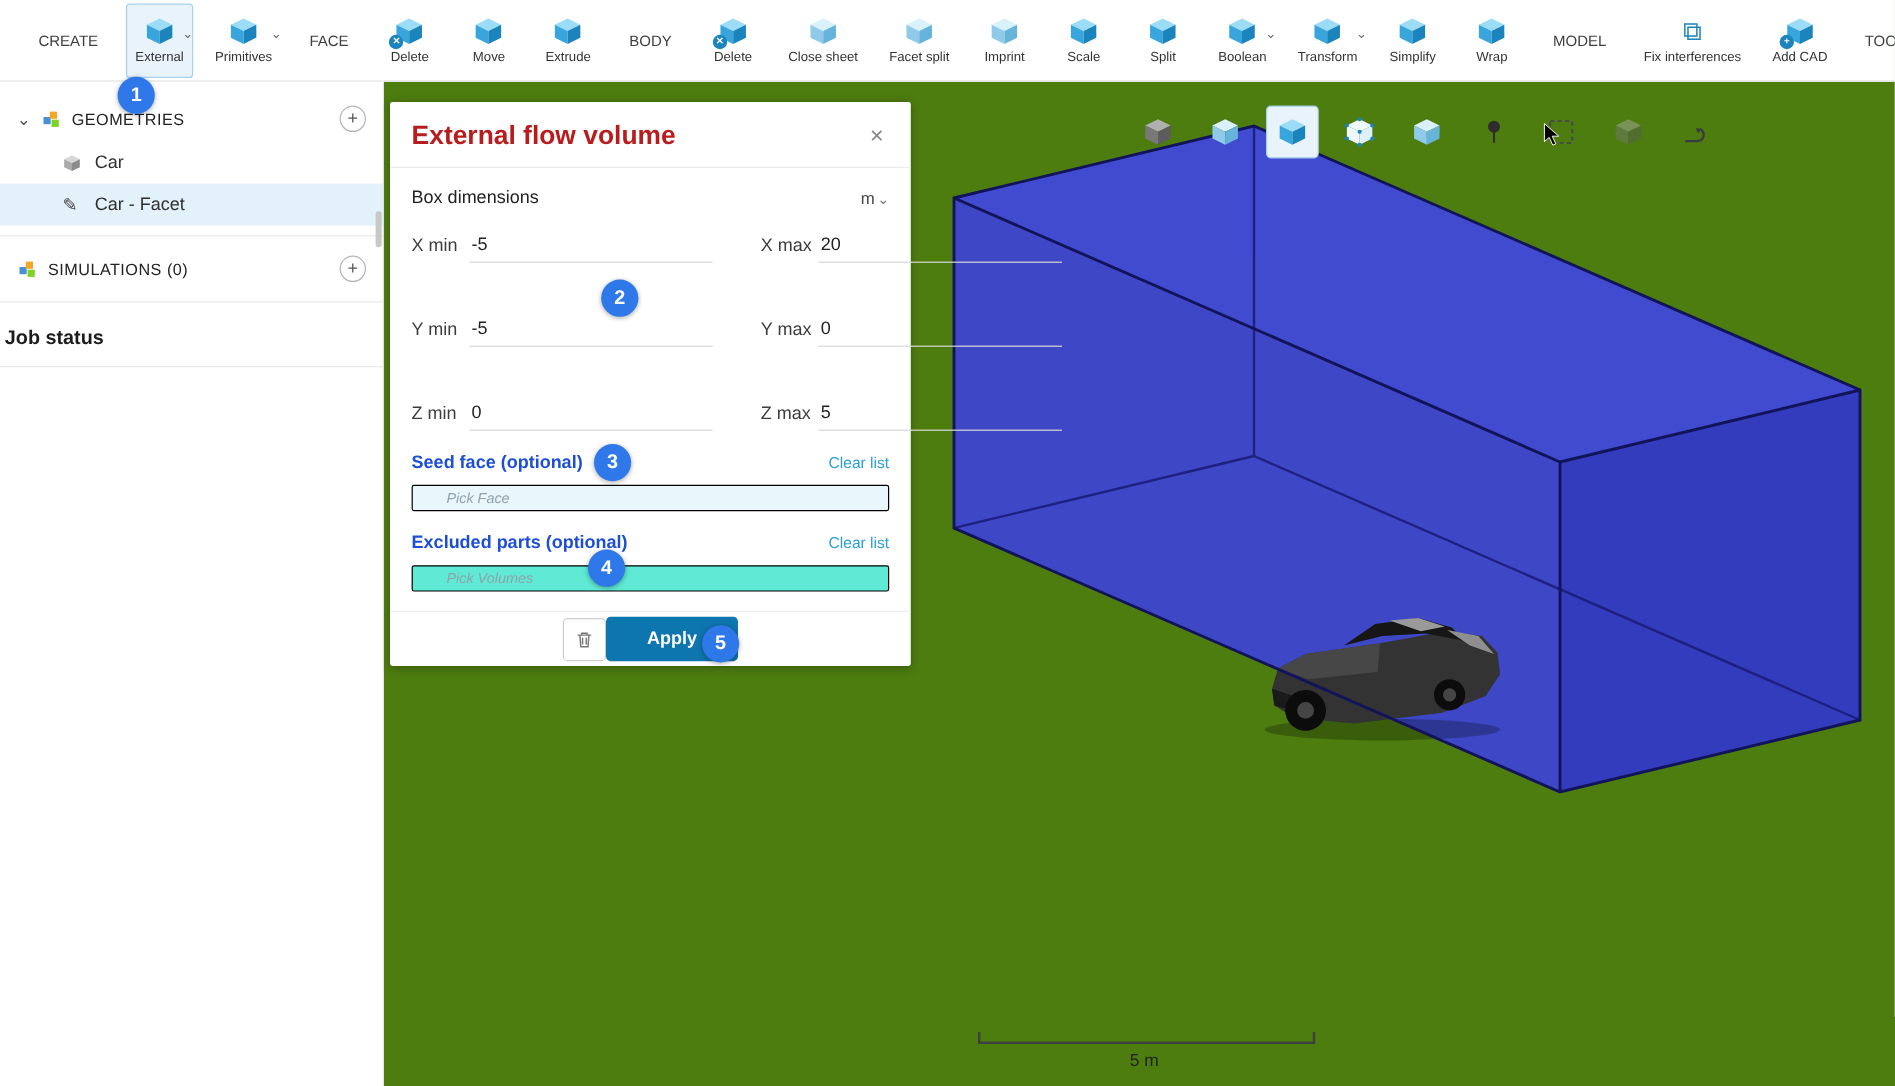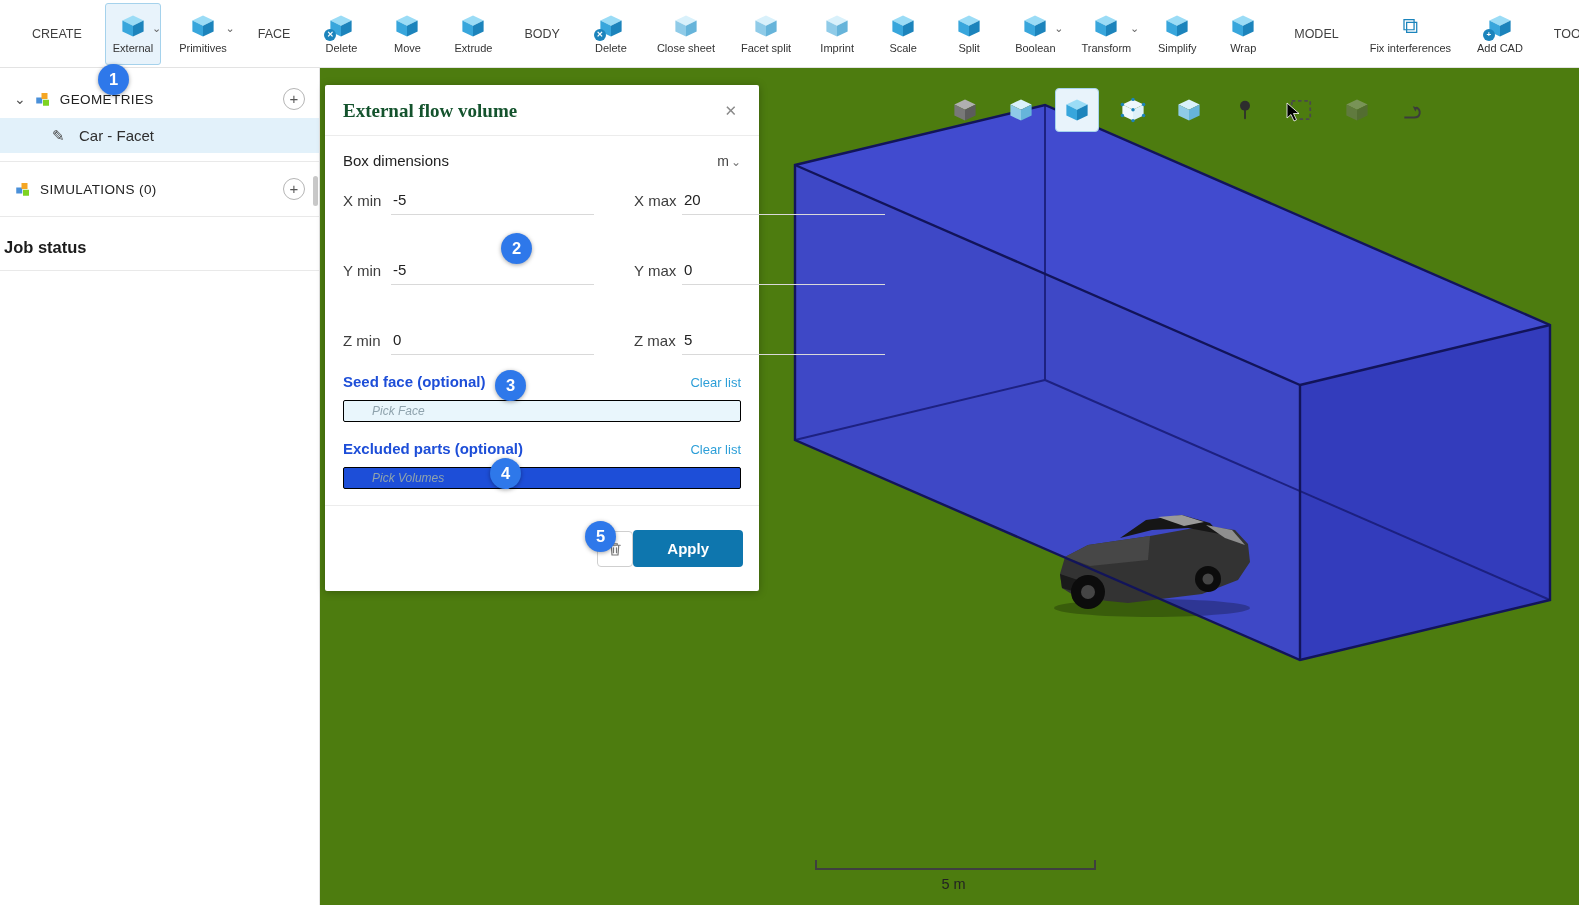--- a/index.html
+++ b/index.html
@@ -51,21 +51,21 @@
   .edit-glyph{font-size:15px;color:#444;}
   .divider{height:1px;background:#e9e9e9;margin:8px 0;}
   .job{padding:13px 4px;font-size:16.5px;font-weight:bold;color:#1c1c1c;border-bottom:1px solid #e9e9e9;}
   .scroll-thumb{position:absolute;right:1px;top:108px;width:5px;height:30px;background:#c8c8c8;border-radius:3px;}
   
   .dialog{
     position:absolute;left:325px;top:85px;width:434px;background:#fff;border-radius:2px;
     box-shadow:0 1px 8px rgba(0,0,0,.28);z-index:10;box-sizing:border-box;
   }
   .dlg-header{display:flex;align-items:center;padding:15px 18px 13px;border-bottom:1px solid #ececec;}
-  .dlg-title{font-size:19px;font-weight:600;color:#14532d;font-family:Liberation Serif, serif;}
+  .dlg-title{font-size:22px;font-weight:600;color:#b91c1c;}
   .close-btn{margin-left:auto;background:none;border:0;color:#8a8a8a;font-size:15px;cursor:pointer;padding:2px 4px;font-family:inherit;}
   .dlg-body{padding:16px 18px 16px;}
   .bd-row{display:flex;align-items:center;margin-bottom:16px;}
   .bd-label{font-weight:400;font-size:15px;color:#222;}
   .unit{margin-left:auto;font-size:14px;color:#444;cursor:pointer;}
   .uchev{color:#777;font-size:12px;margin-left:2px;}
   .dim-grid{display:grid;grid-template-columns:1fr 1fr;column-gap:42px;row-gap:12px;gap:40px;}
   .dim-cell{display:flex;align-items:center;}
   .dim-label{width:48px;font-size:15px;color:#3d3d3d;flex:none;}
   input.dim{
@@ -74,22 +74,22 @@
   }
   .sect-row{display:flex;align-items:baseline;justify-content:space-between;margin-top:18px;}
   .sect-label{font-weight:700;font-size:15px;color:#1d4ed8;}
   .clear-link{font-size:13px;color:#2d9fd8;cursor:pointer;text-decoration:none;}
   input.pick{
     width:100%;box-sizing:border-box;height:22px;margin-top:10px;border:1px solid;border-radius:2px;
     padding:0 28px;font-size:12px;font-family:inherit;outline:none;
   }
   input.pick::placeholder{font-style:italic;color:#8fa3ad;}
   .pick-face{border-color:#3fa7da;background:#e9f6fc;}
-  .pick-vol{border-color:#f2b4c4;background:#1d4ed8;}
-  .dlg-footer{display:flex;align-items:center;justify-content:flex-end;padding:24px 16px;border-top:1px solid #ececec;}
+  .pick-vol{border-color:#f2b4c4;background:#5eead4;}
+  .dlg-footer{display:flex;align-items:center;justify-content:center;padding:4px 16px;border-top:1px solid #ececec;}
   .trash-btn{width:36px;height:36px;border:1px solid #cfcfcf;border-radius:4px;background:#fff;display:flex;align-items:center;justify-content:center;cursor:pointer;}
   .apply-btn{
     background:#0e76ae;color:#fff;border:0;border-radius:4px;font-size:15px;font-weight:600;
     padding:10px 34px;cursor:pointer;font-family:inherit;
   }
   
   .viewport{position:absolute;left:320px;top:68px;width:1259px;height:837px;overflow:hidden;background:#4d7c0f;}
   .scene{position:absolute;left:0;top:0;width:1259px;height:837px;}
   .vp-toolbar{position:absolute;left:623px;top:20px;display:flex;gap:12px;z-index:5;}
   .vp-btn{width:42px;height:42px;border-radius:4px;display:flex;align-items:center;justify-content:center;cursor:pointer;border:1px solid transparent;}
@@ -331,20 +331,28 @@
     <span class="tchev">⌄</span>
     <span class="gicon">
         <svg>
           <use href="#geoCluster"></use>
         </svg>
       </span>
     <span class="tlabel">GEOMETRIES</span>
     <button class="plus">+</button>
   </div>
 
+  <div class="tree-item">
+    <span class="iicon">
+        <svg>
+          <use href="#miniCubeGray"></use>
+        </svg>
+      </span>
+    <span>Car</span>
+  </div>
   <div class="tree-item selected">
     <span class="iicon edit-glyph">✎</span>
     <span>Car - Facet</span>
   </div>
 
   <div class="divider"></div>
 
   <div class="tree-header">
     <span class="gicon">
         <svg>

